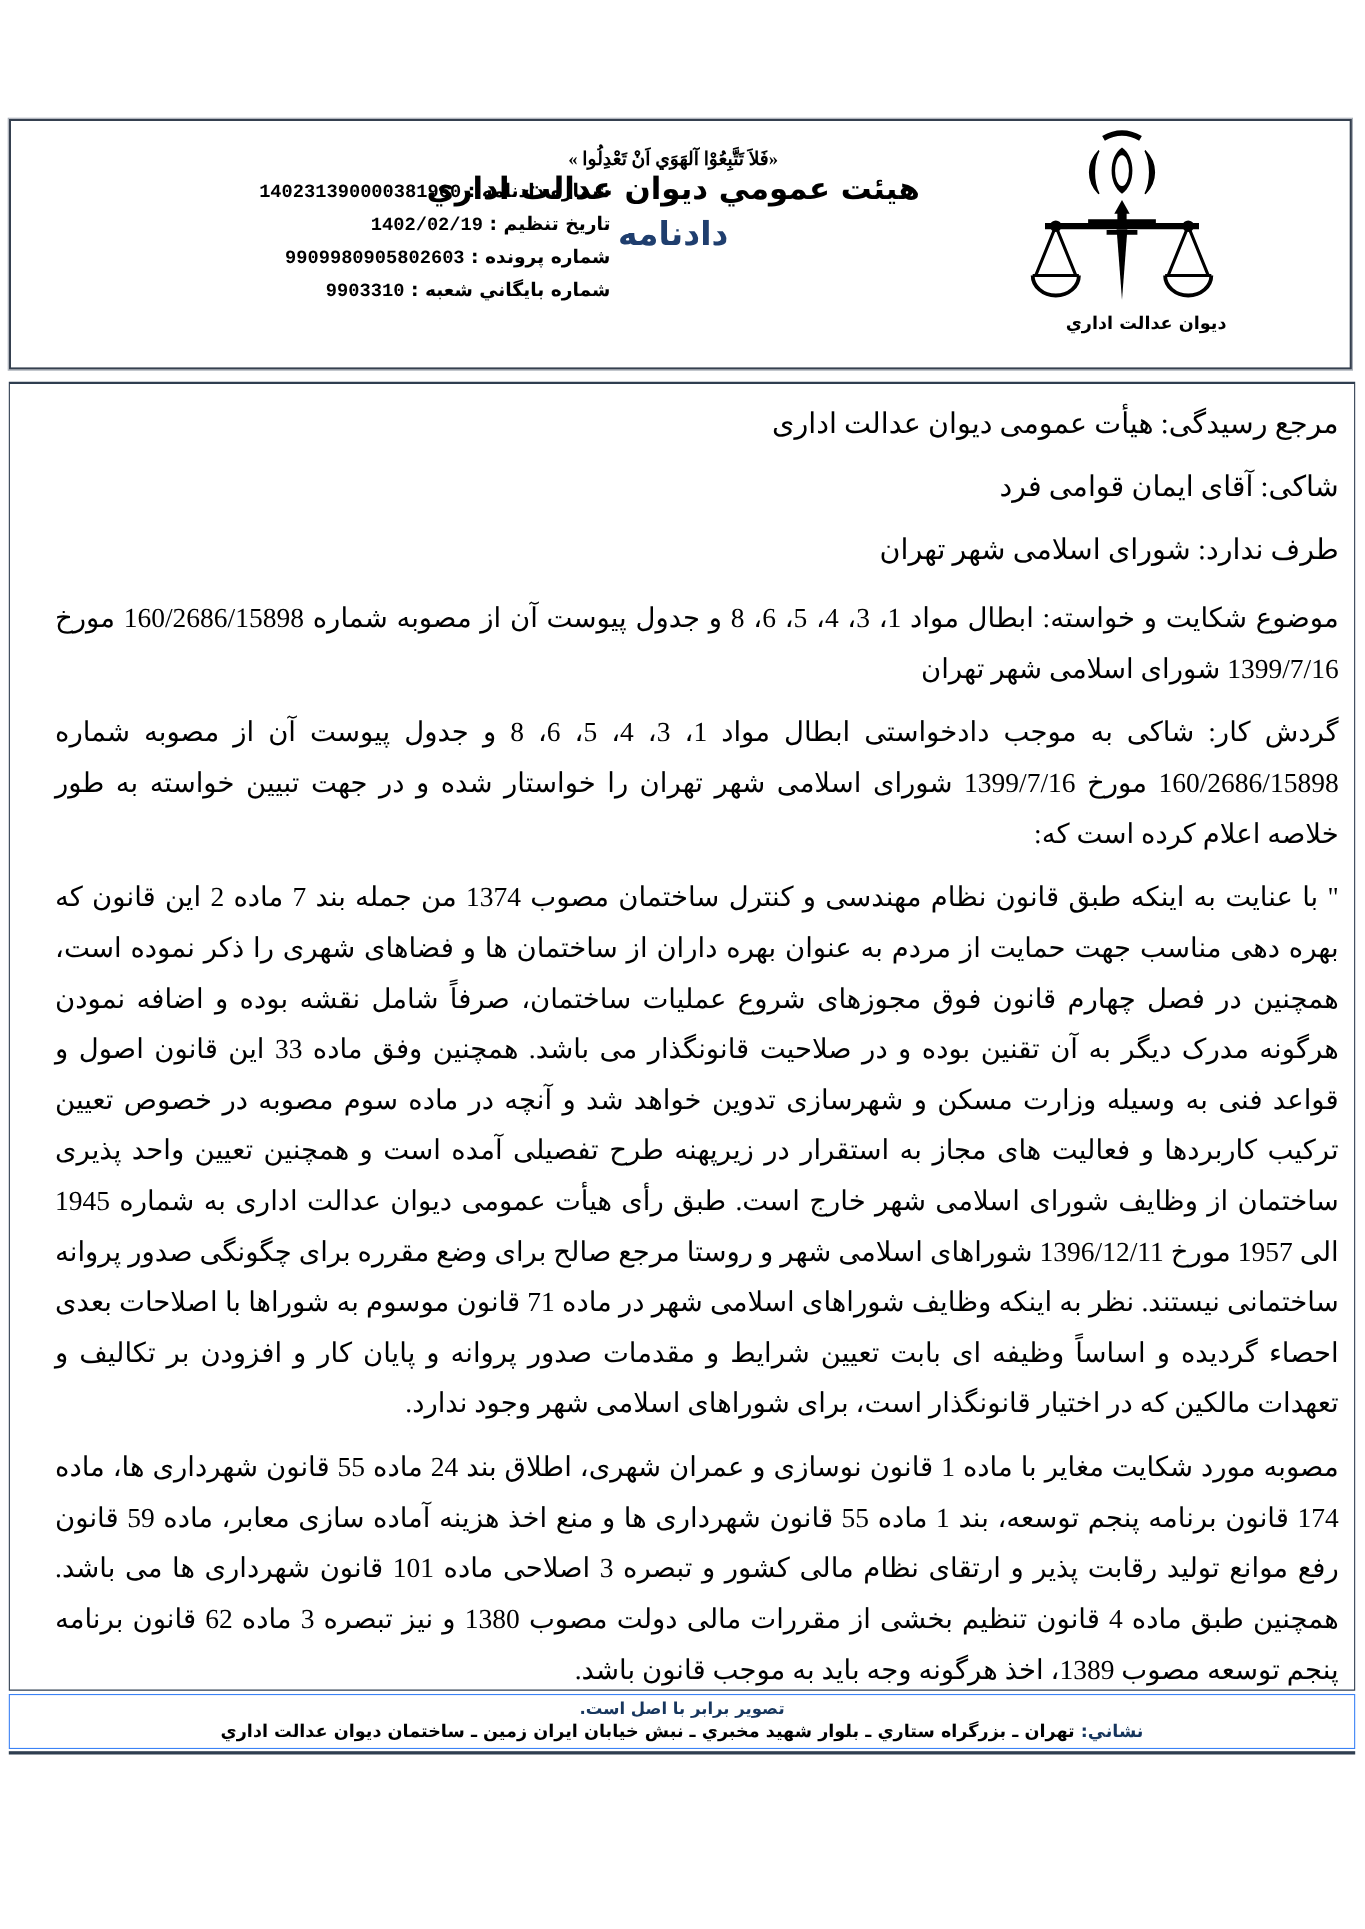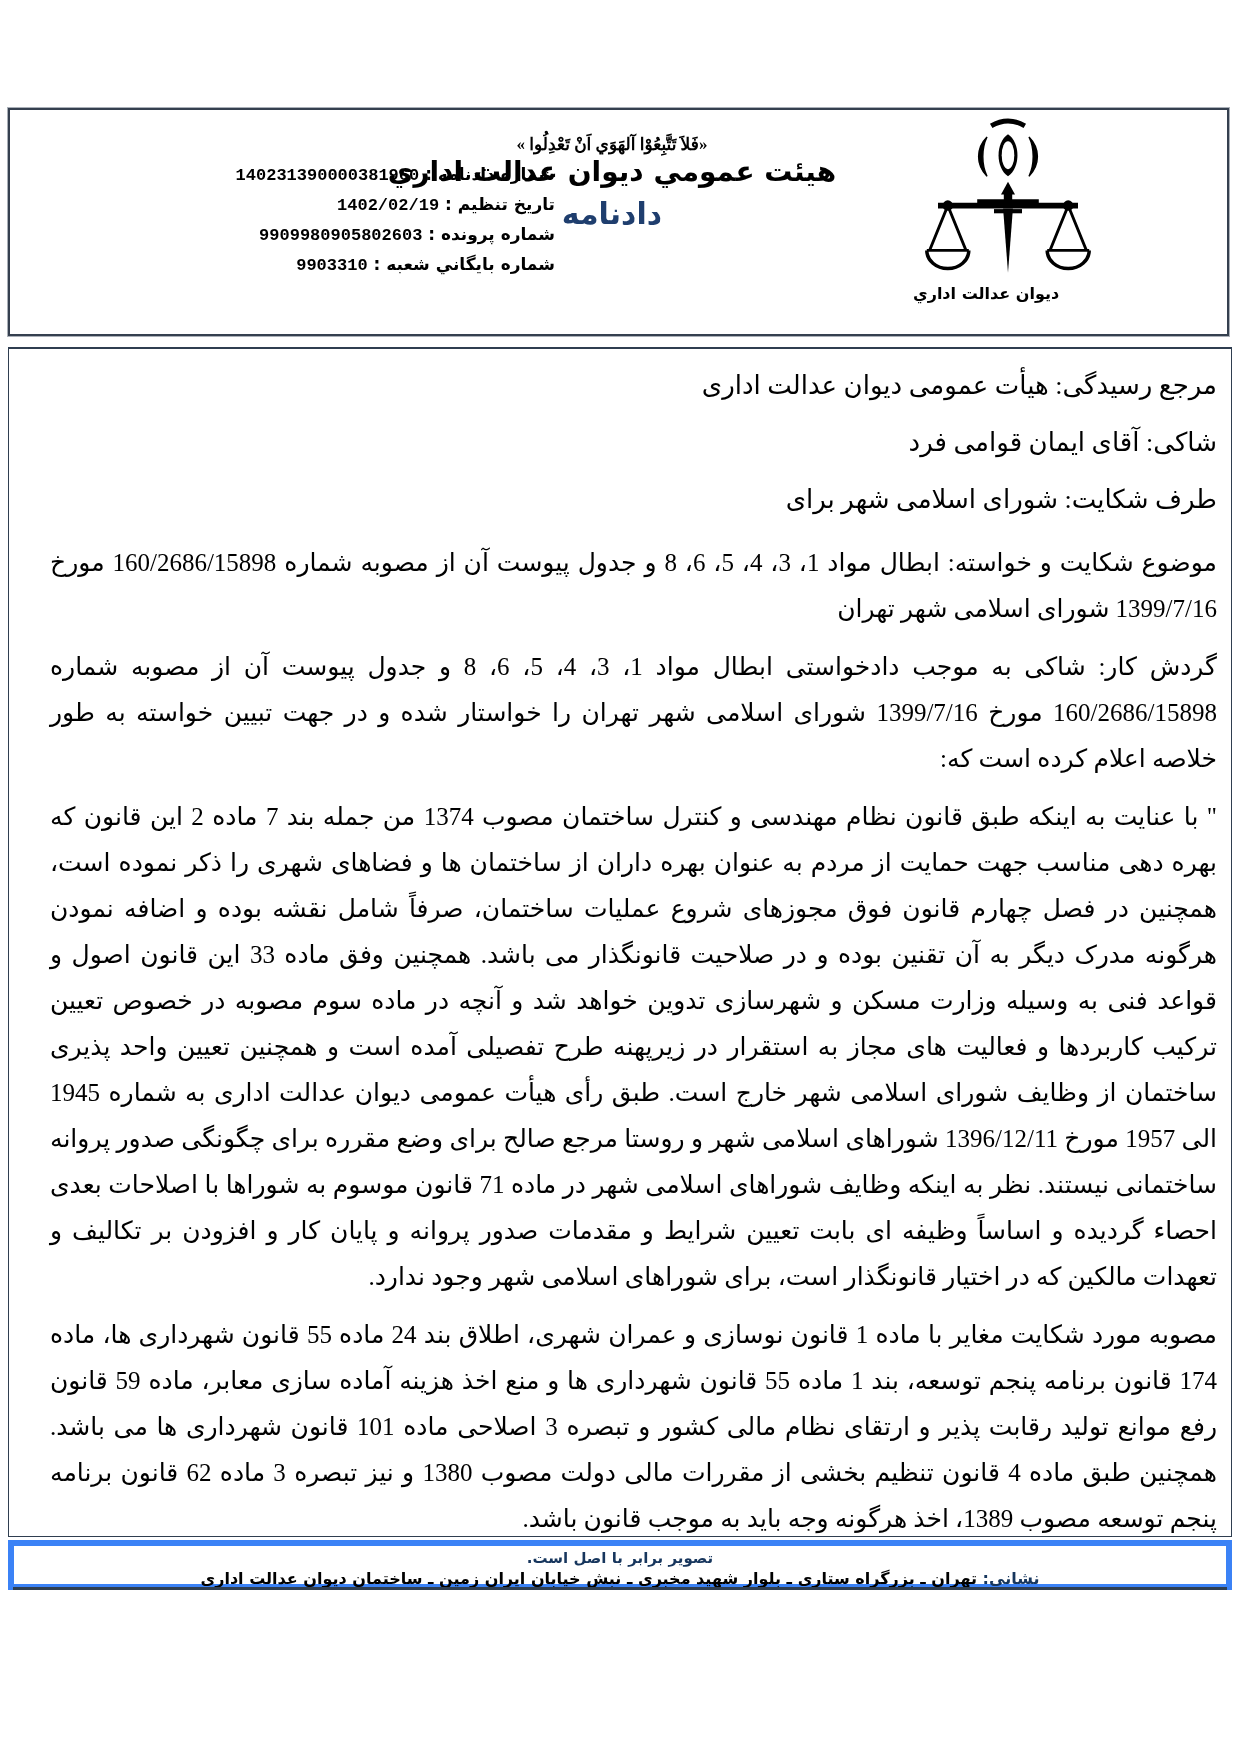--- a/index.html
+++ b/index.html
@@ -19,23 +19,23 @@
     left: 8px; top: 108px;
     width: 1221px; height: 228px;
     border: 2px solid #35404f;
     outline: 1px solid #aab0b8;
     background: #fff;
     box-sizing: border-box;
     direction: rtl;
   }
   .logo-block {
     position: absolute;
-    top: 6px; left: auto; right: 124px;
+    top: 6px; left: auto; right: 112px;
     width: 190px;
-    text-align: left;
+    text-align: right;
   }
   .logo-block svg { display: block; margin: 0 auto; }
   .logo-caption {
     font-family: "DejaVu Sans", sans-serif;
     font-weight: bold;
     font-size: 16px;
     margin-top: 0px;
     white-space: nowrap;
   }
   .center-block {
@@ -103,21 +103,21 @@
     text-align: justify;
     text-justify: inter-word;
     margin-left: 27px;
   }
 
   
   .footer-box {
     position: absolute;
     left: 8px; top: 1540px;
     width: 1224px; height: 50px;
-    border: 6px solid #3b82f6;
+    border: 1px solid #3b82f6;
     box-sizing: border-box;
     background: #fff;
     text-align: center;
     direction: rtl;
   }
   .footer-box::after {
     content: "";
     position: absolute;
     left: -1px; right: -1px; bottom: -6px;
     height: 3px;
@@ -203,21 +203,21 @@
         <span>شماره بایگاني شعبه :</span>
         <span class="val">9903310</span>
       </div>
     </div>
 
   </div>
 
   <div class="body-box">
     <div class="field">مرجع رسیدگی: هیأت عمومی دیوان عدالت اداری</div>
     <div class="field">شاکی: آقای ایمان قوامی فرد</div>
-    <div class="field">طرف شکایت: شورای اسلامی شهر برای</div>
+    <div class="field">طرف ندارد: شورای اسلامی شهر تهران</div>
     <div class="para">موضوع شکایت و خواسته: ابطال مواد 1، 3، 4، 5، 6، 8 و جدول پیوست آن از مصوبه شماره 160/2686/15898 مورخ 1399/7/16 شورای اسلامی شهر تهران</div>
     <div class="para"> گردش کار: شاکی به موجب دادخواستی ابطال مواد 1، 3، 4، 5، 6، 8 و جدول پیوست آن از مصوبه شماره 160/2686/15898 مورخ 1399/7/16 شورای اسلامی شهر تهران را خواستار شده و در جهت تبیین خواسته به طور خلاصه اعلام کرده است که:</div>
     <div class="para">" با عنایت به اینکه طبق قانون نظام مهندسی و کنترل ساختمان مصوب 1374 من جمله بند 7 ماده 2 این قانون که بهره دهی مناسب جهت حمایت از مردم به عنوان بهره داران از ساختمان ها و فضاهای شهری را ذکر نموده است، همچنین در فصل چهارم قانون فوق مجوزهای شروع عملیات ساختمان، صرفاً شامل نقشه بوده و اضافه نمودن هرگونه مدرک دیگر به آن تقنین بوده و در صلاحیت قانونگذار می باشد. همچنین وفق ماده 33 این قانون اصول و قواعد فنی به وسیله وزارت مسکن و شهرسازی تدوین خواهد شد و آنچه در ماده سوم مصوبه در خصوص تعیین ترکیب کاربردها و فعالیت های مجاز به استقرار در زیرپهنه طرح تفصیلی آمده است و همچنین تعیین واحد پذیری ساختمان از وظایف شورای اسلامی شهر خارج است. طبق رأی هیأت عمومی دیوان عدالت اداری به شماره 1945 الی 1957 مورخ 1396/12/11 شوراهای اسلامی شهر و روستا مرجع صالح برای وضع مقرره برای چگونگی صدور پروانه ساختمانی نیستند. نظر به اینکه وظایف شوراهای اسلامی شهر در ماده 71 قانون موسوم به شوراها با اصلاحات بعدی احصاء گردیده و اساساً وظیفه ای بابت تعیین شرایط و مقدمات صدور پروانه و پایان کار و افزودن بر تکالیف و تعهدات مالکین که در اختیار قانونگذار است، برای شوراهای اسلامی شهر وجود ندارد.</div>
     <div class="para">مصوبه مورد شکایت مغایر با ماده 1 قانون نوسازی و عمران شهری، اطلاق بند 24 ماده 55 قانون شهرداری ها، ماده 174 قانون برنامه پنجم توسعه، بند 1 ماده 55 قانون شهرداری ها و منع اخذ هزینه آماده سازی معابر، ماده 59 قانون رفع موانع تولید رقابت پذیر و ارتقای نظام مالی کشور و تبصره 3 اصلاحی ماده 101 قانون شهرداری ها می باشد. همچنین طبق ماده 4 قانون تنظیم بخشی از مقررات مالی دولت مصوب 1380 و نیز تبصره 3 ماده 62 قانون برنامه پنجم توسعه مصوب 1389، اخذ هرگونه وجه باید به موجب قانون باشد.</div>
   </div>
 
   <div class="footer-box">
     <div class="certify-line">تصویر برابر با اصل است.</div>
     <div class="address-line">
       <span class="addr-label">نشاني:</span>

